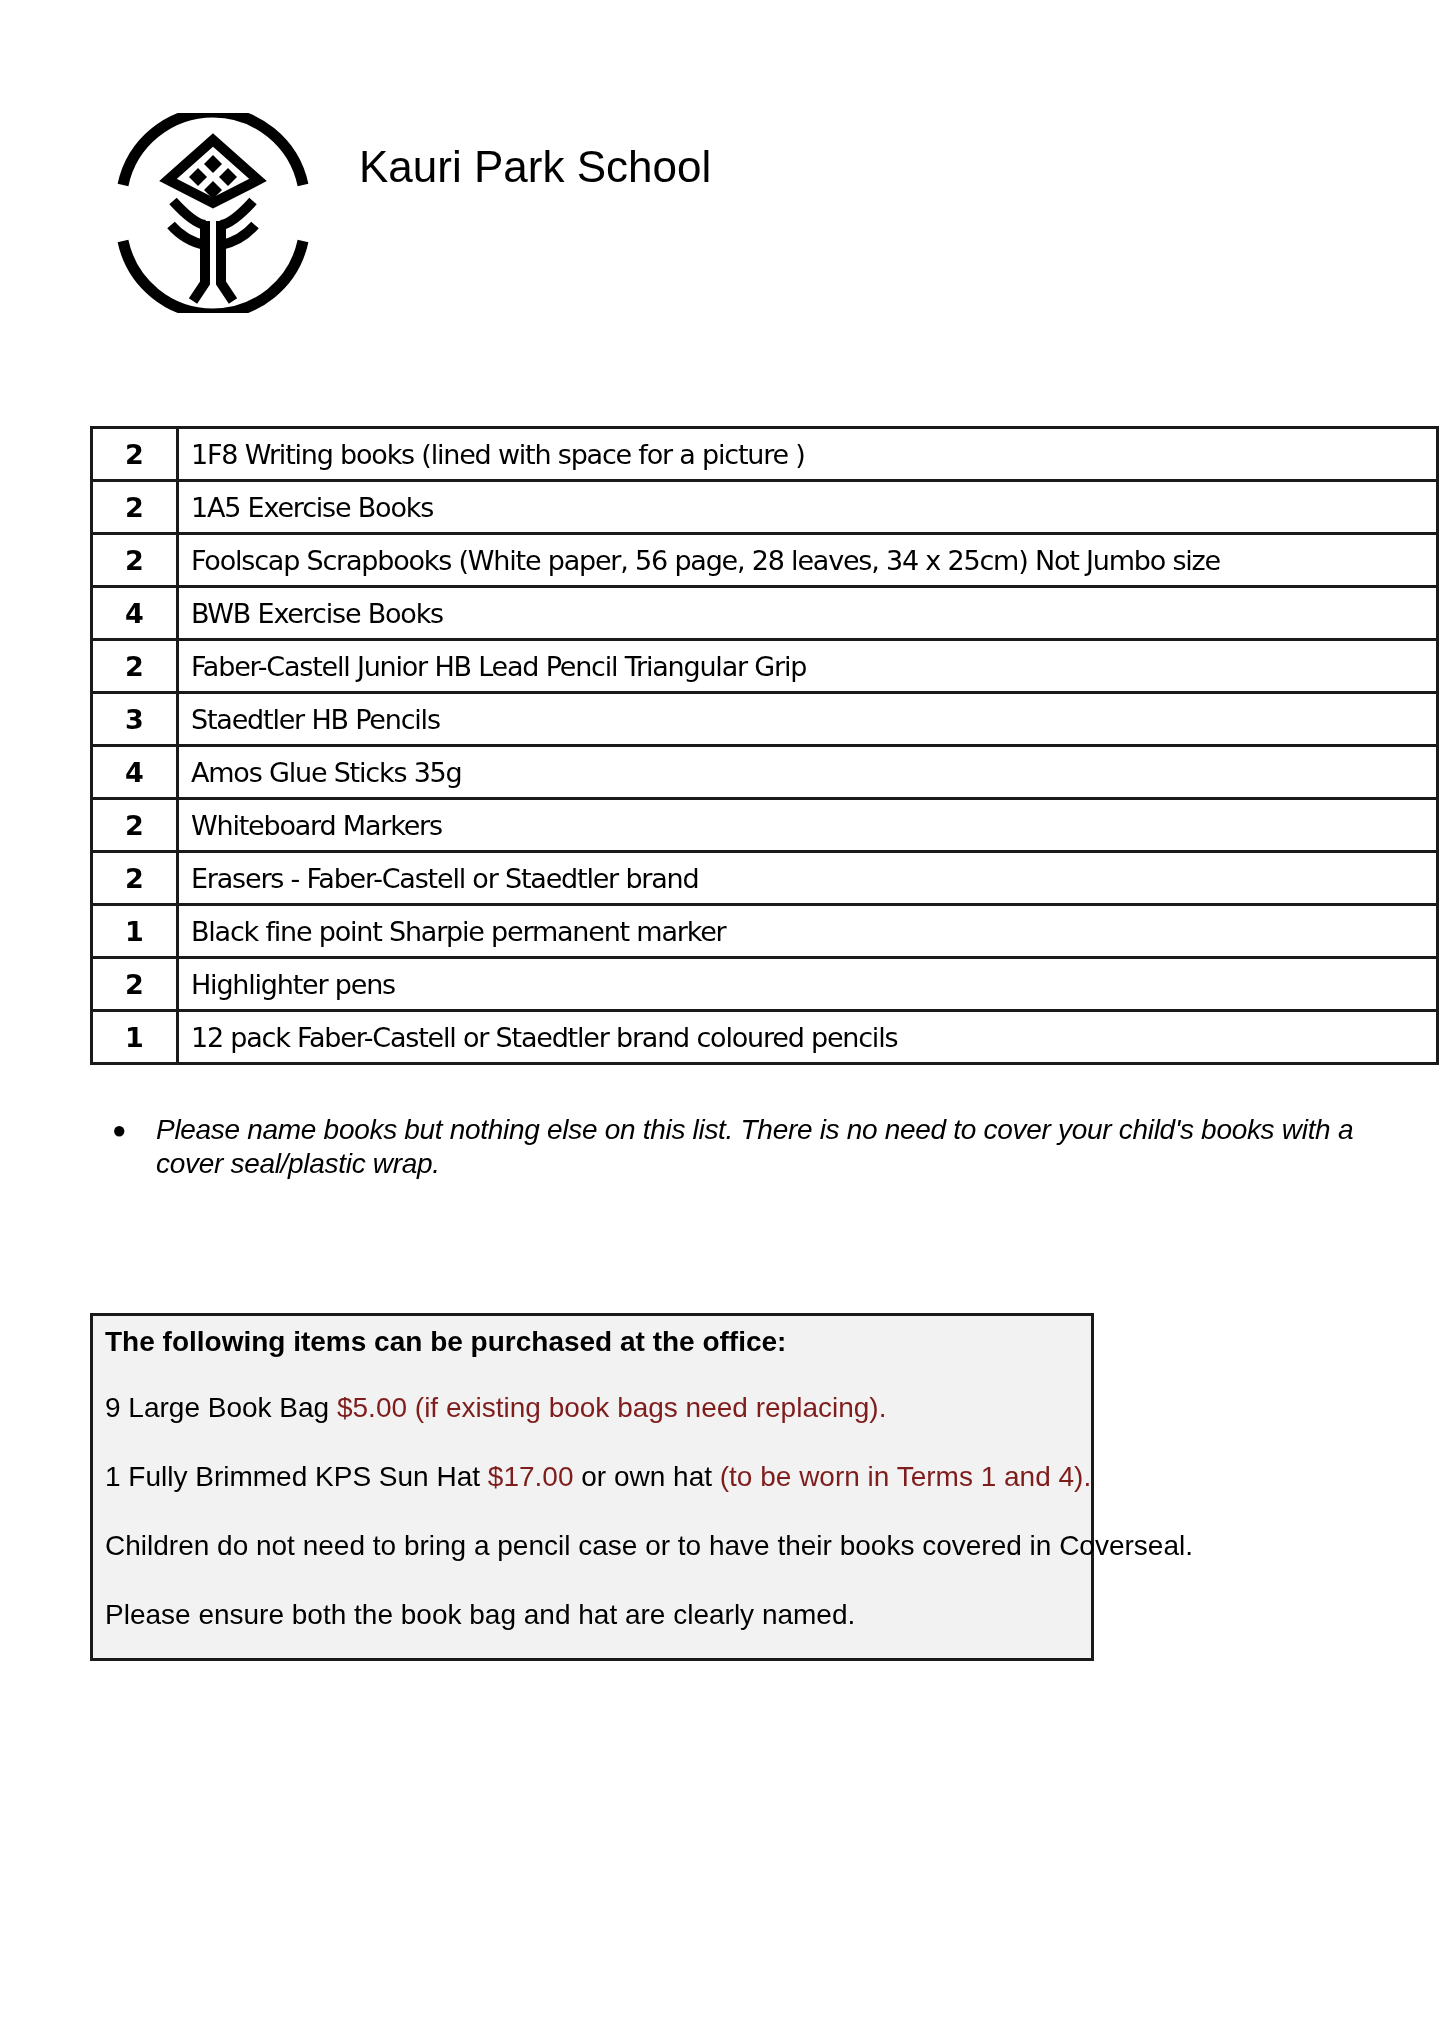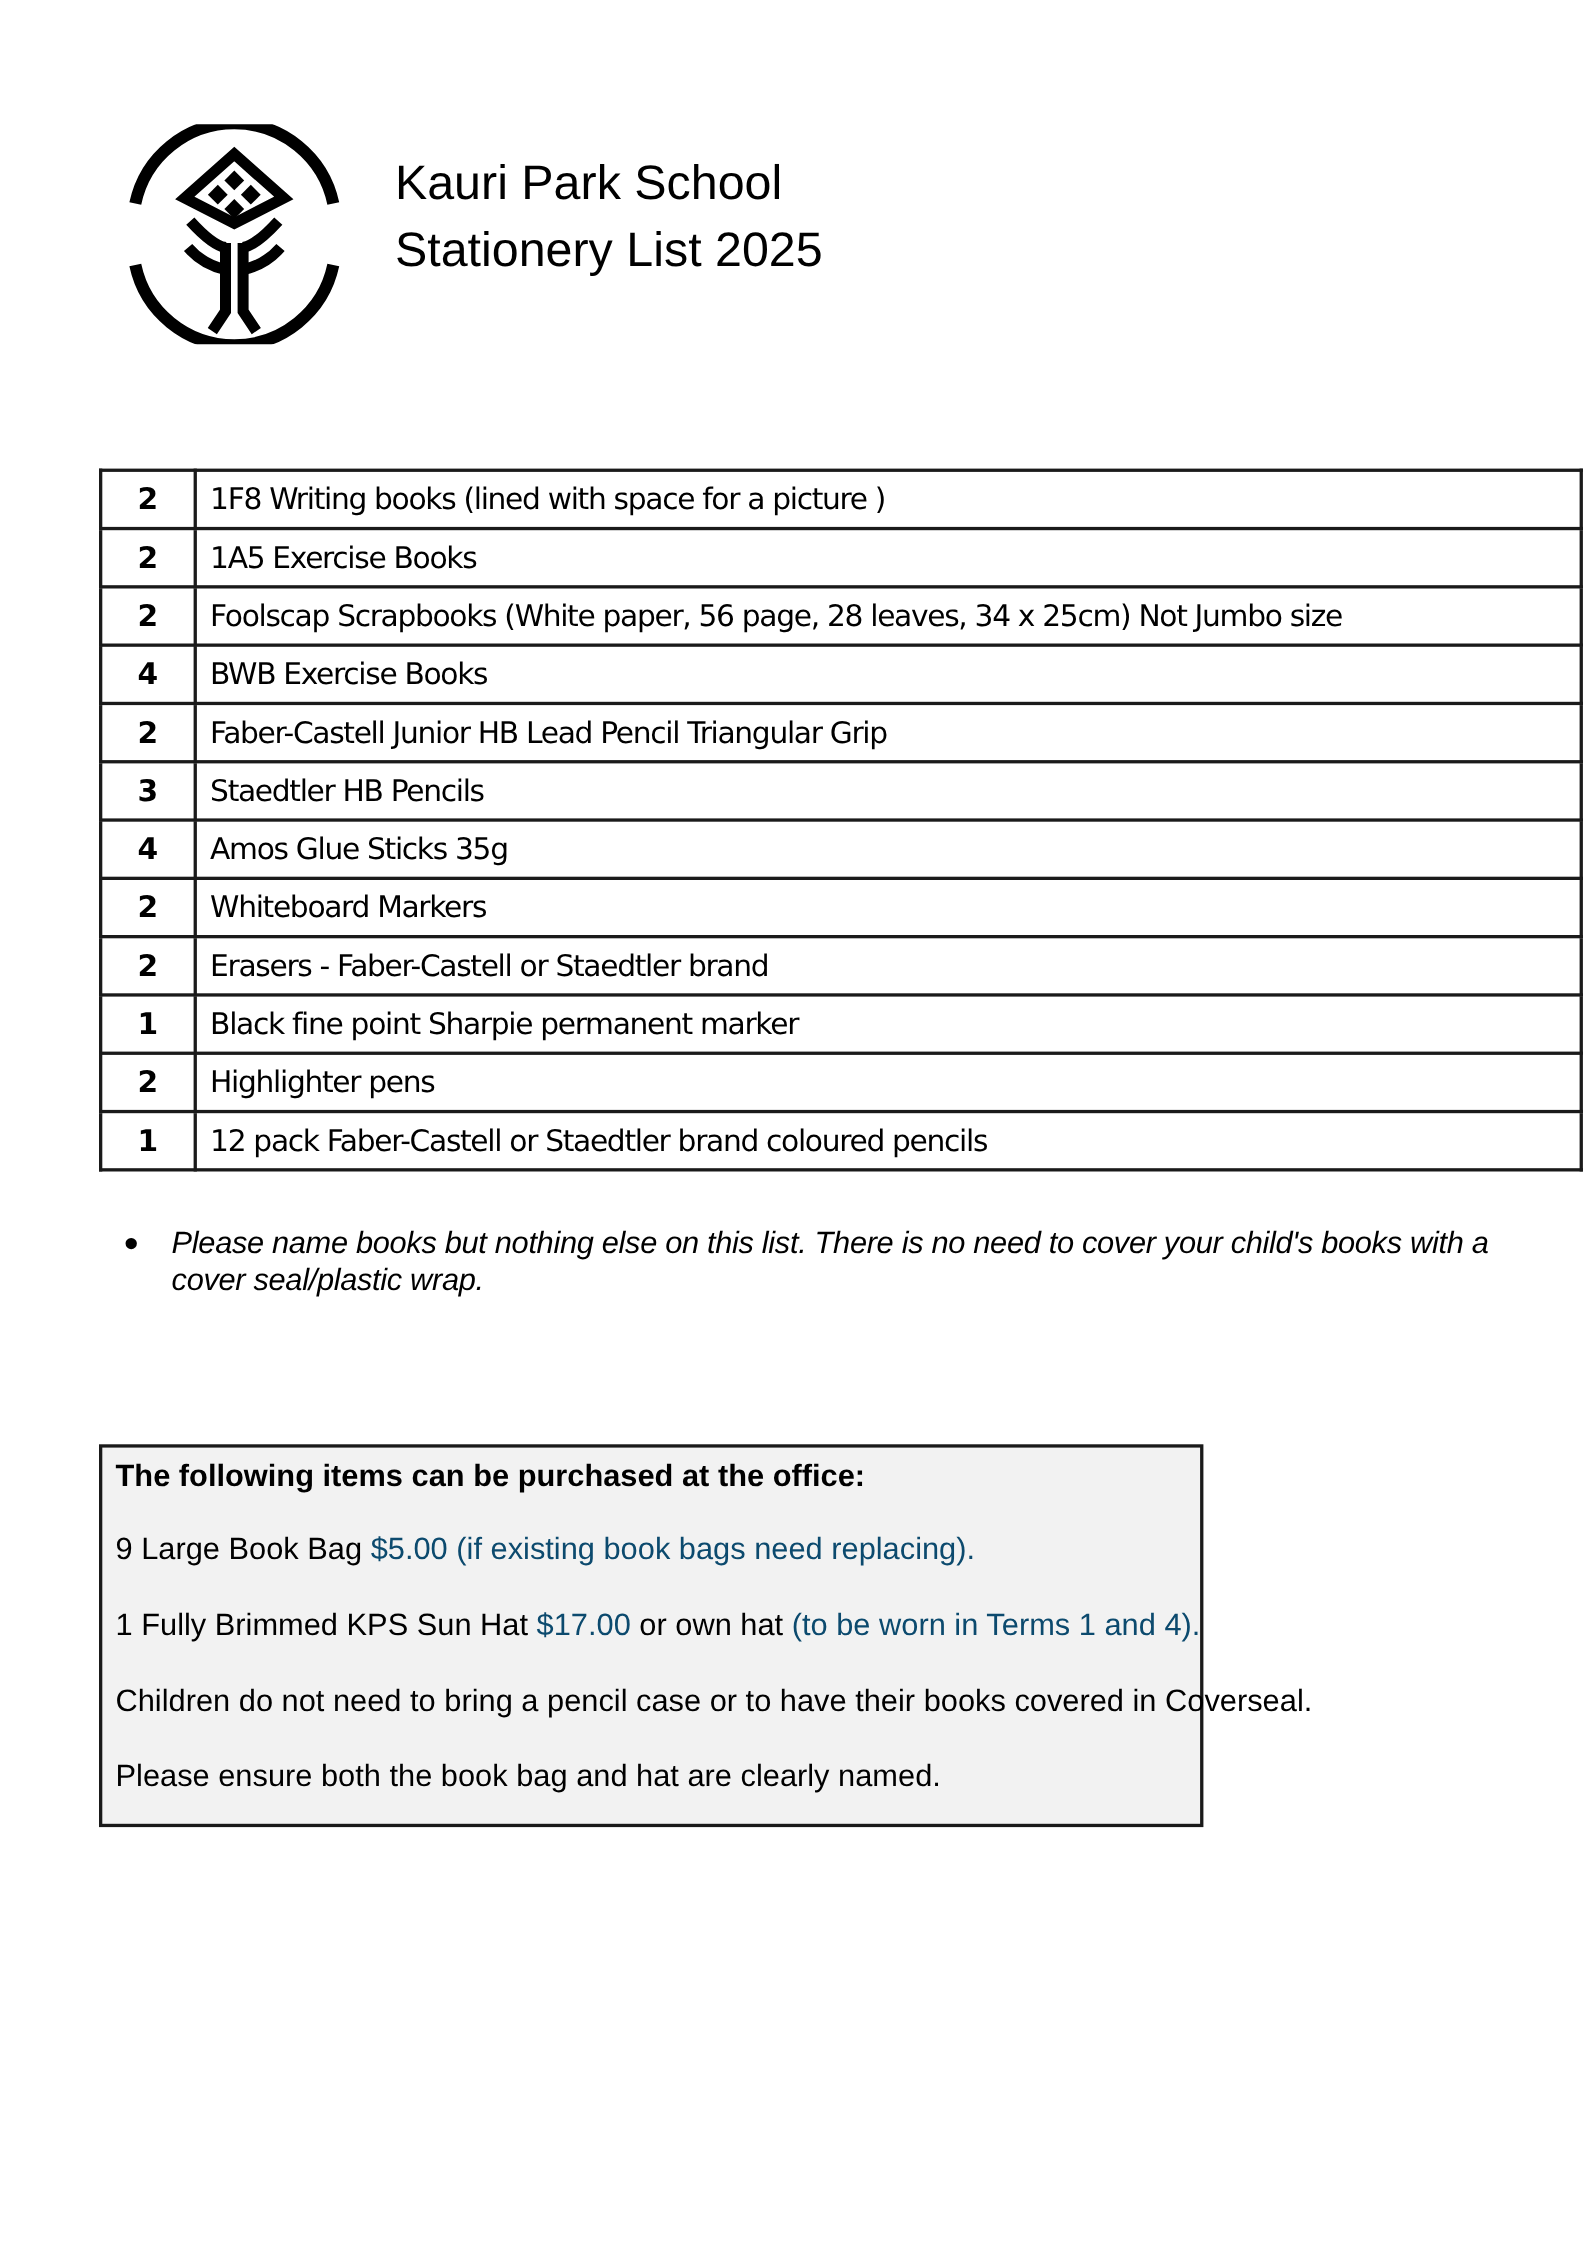--- a/index.html
+++ b/index.html
@@ -47,21 +47,21 @@
       background: #f2f2f2; border: 3px solid #1a1a1a;
       padding: 8px 12px;
       font-size: 28px;
     }
     .office p { white-space: nowrap; }
     .office .heading { font-weight: bold; margin-top: 2px; }
     .office .p1 { margin-top: 34px; }
     .office .p2 { margin-top: 37px; text-align: right; }
     .office .p3 { margin-top: 37px; }
     .office .p4 { margin-top: 37px; font-weight: normal; }
-    .red { color: #0c4a6e; }
+    .red { color: #7f1d1d; }
   </style>
 </head>
 <body>
 
 <div class="page">
 
   <svg class="logo" viewBox="0 0 200 200">
 
     <path d="M 10 72 A 92 92 0 0 1 190 72" fill="none" stroke="#000" stroke-width="11"></path>
     <path d="M 10 128 A 92 92 0 0 0 190 128" fill="none" stroke="#000" stroke-width="11"></path>
@@ -76,21 +76,20 @@
     <path d="M 140 88 Q 120 110 108 112" fill="none" stroke="#000" stroke-width="10"></path>
     <path d="M 58 112 Q 72 128 92 132" fill="none" stroke="#000" stroke-width="10"></path>
     <path d="M 142 112 Q 128 128 108 132" fill="none" stroke="#000" stroke-width="10"></path>
 
     <path d="M 92 108 L 92 170 L 80 188" fill="none" stroke="#000" stroke-width="10"></path>
     <path d="M 108 108 L 108 170 L 120 188" fill="none" stroke="#000" stroke-width="10"></path>
   </svg>
 
   <div class="header">
     <div class="line">Kauri Park School</div>
-    <div class="line">Stationery List 2025</div>
   </div>
 
   <table class="items">
     <tbody id="items-body">
         <tr>
           <td class="qty">2</td>
           <td>1F8 Writing books (lined with space for a picture )</td>
         </tr>
         <tr>
           <td class="qty">2</td>

